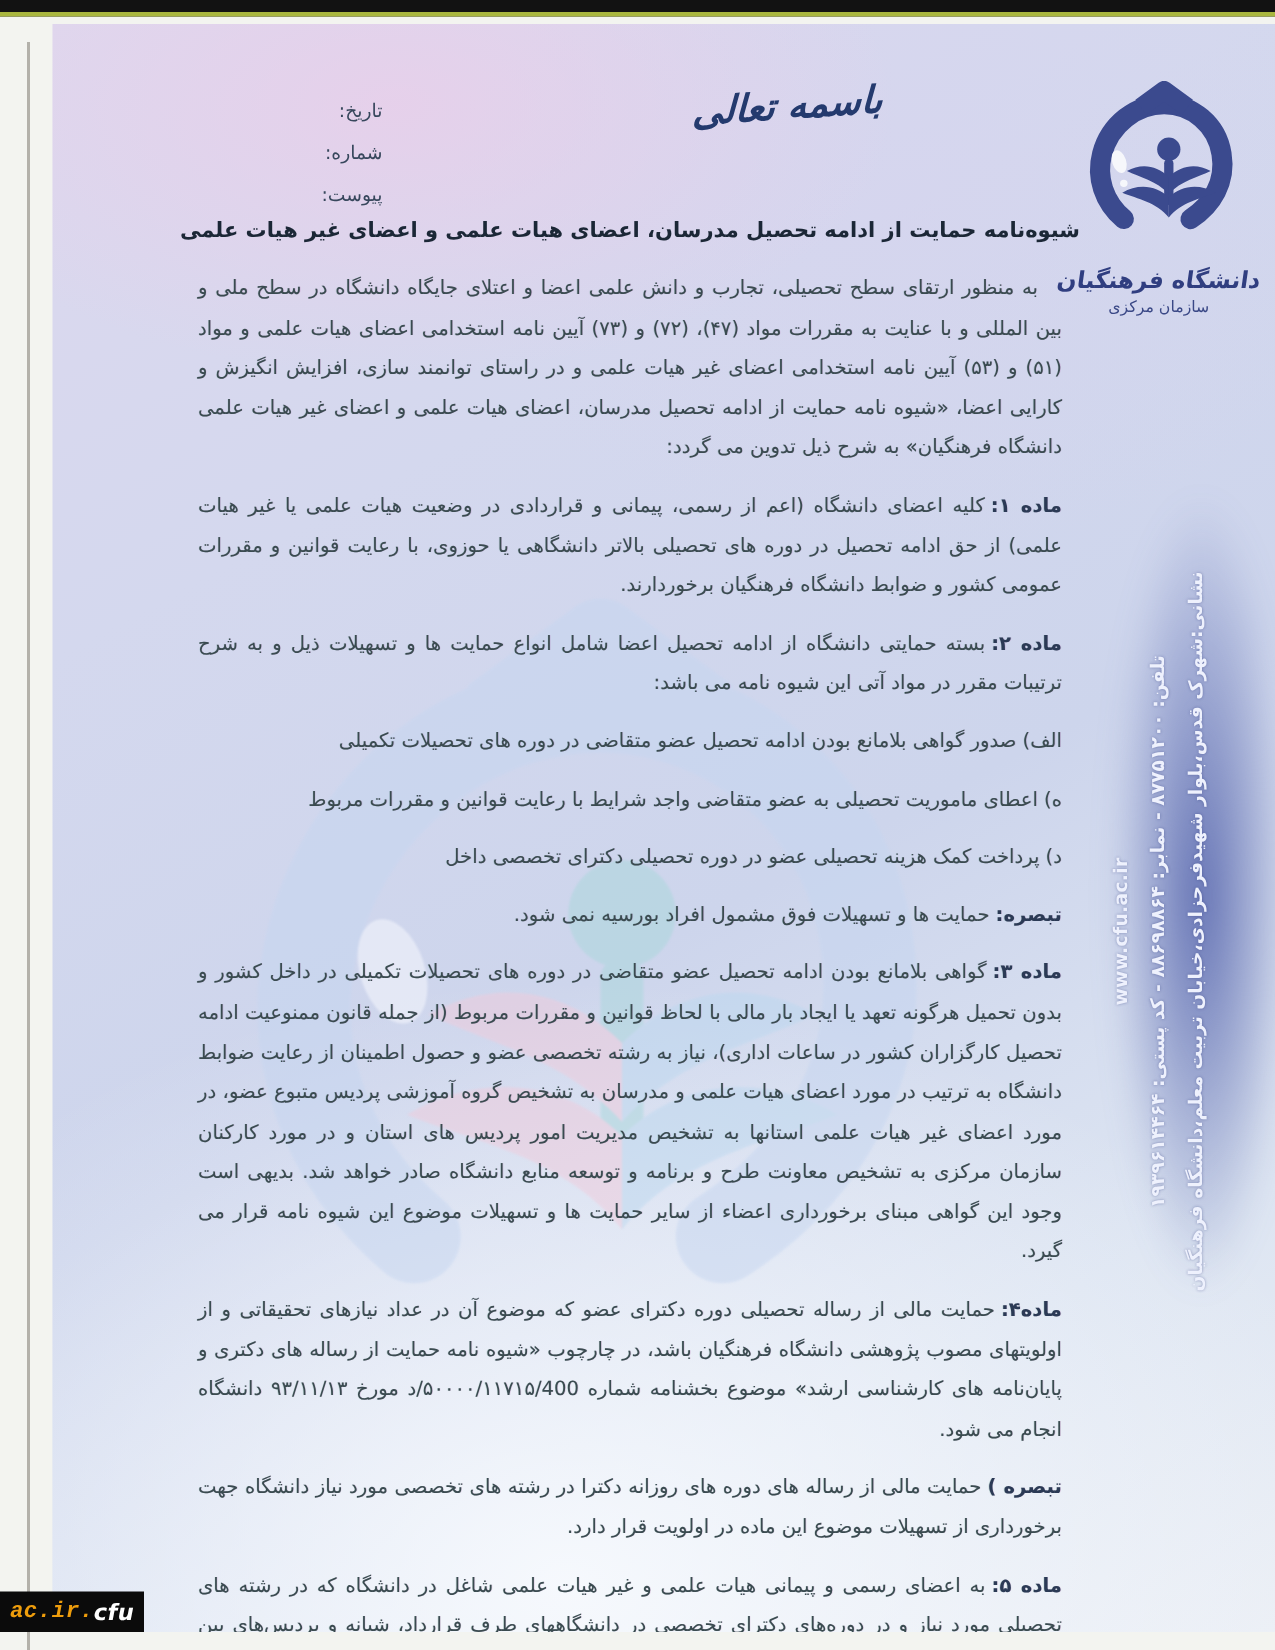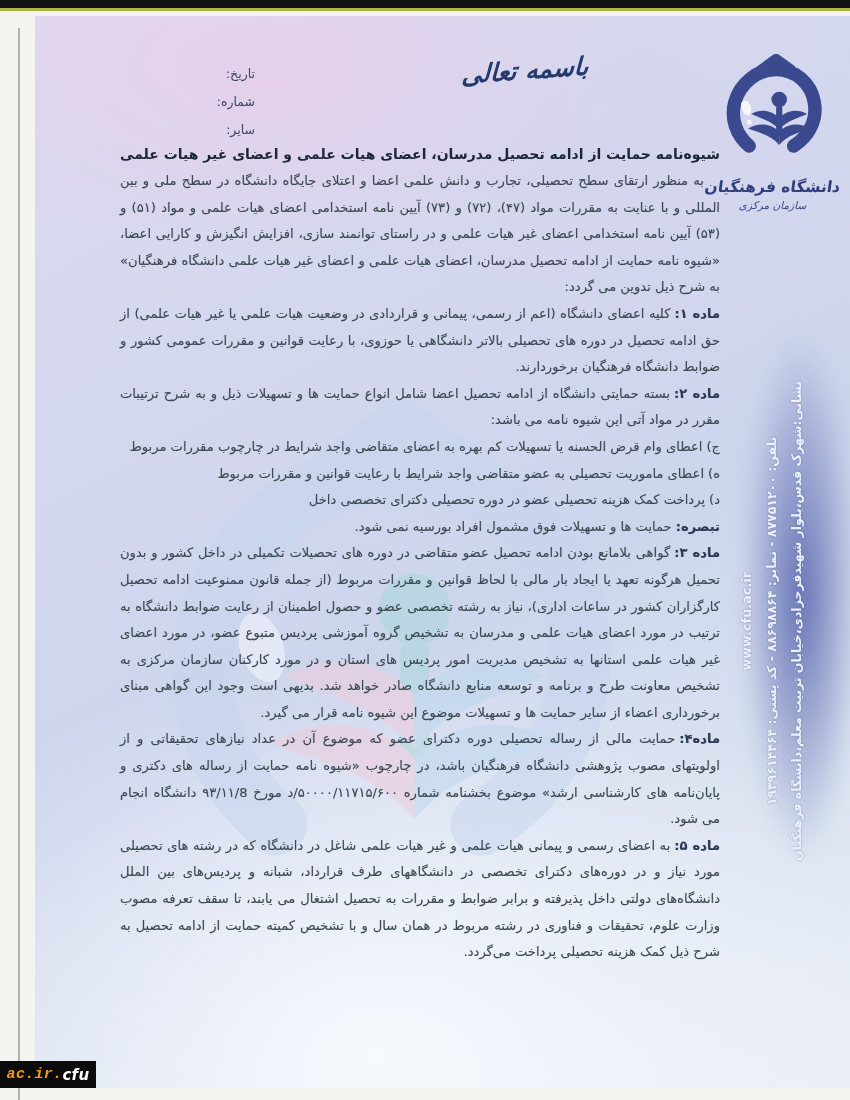--- a/index.html
+++ b/index.html
@@ -19,28 +19,28 @@
     filter:blur(10px);}
   
   .meta{position:absolute;right:595px;top:44px;width:70px;text-align:right;
     font-size:12.5px;color:#37475c;line-height:28px;}
   .bismillah{position:absolute;left:390px;top:40px;width:200px;text-align:center;
     font-size:25px;font-weight:bold;font-style:italic;color:#243a6e;
     transform:rotate(-4deg) skewX(-6deg);}
   .logo{position:absolute;left:665px;top:38px;width:145px;text-align:center;color:#303e80;}
   .logo svg{width:108px;height:122px;display:block;margin:0 auto;}
   .logo .uni{font-size:15.5px;font-weight:bold;transform:skewX(-8deg);margin-top:2px;}
-  .logo .org{font-size:10.5px;font-style:italic;margin-top:3px;color:#3a4886;}
+  .logo .org{font-size:10.5px;margin-top:3px;color:#3a4886;}
   
   .doc-title{position:absolute;right:130px;top:130px;width:600px;text-align:right;
     font-size:14px;font-weight:bold;color:#1b2736;}
   .doc-body{position:absolute;right:130px;top:152px;width:600px;
     font-size:13.1px;line-height:26.6px;color:#3a4b50;text-align:justify;
     text-shadow:.4px 0 0 rgba(150,50,140,.18),-.4px 0 0 rgba(40,130,90,.18);}
-  .doc-body p{margin:0;}
+  .doc-body p{margin:12px;}
   .doc-body p.indent{text-indent:16px;}
   .lead{margin-left:4px;}
   .lead.bold{font-weight:bold;color:#2b3a55;}
   
   .watermark{position:absolute;left:112px;top:382px;width:478px;height:566px;
     opacity:.5;filter:blur(.6px);pointer-events:none;}
   
   .side-info{position:absolute;left:368px;top:564px;width:744px;height:82px;
     transform:rotate(-90deg);transform-origin:center center;
     direction:rtl;text-align:center;font-size:12.5px;font-weight:bold;
@@ -70,21 +70,21 @@
     <rect x="53" y="50" width="6" height="30" rx="3" fill="#a9d7db"></rect>
     <path d="M56 62 C48 54 38 53 29 58 C37 62 48 64 56 73 Z" fill="#f0cbdb"></path>
     <path d="M56 62 C64 54 74 53 83 58 C75 62 64 64 56 73 Z" fill="#bcd8ef"></path>
     <path d="M56 75 C48 67 36 66 26 72 C36 76 48 78 56 88 Z" fill="#f0cbdb"></path>
     <path d="M56 75 C64 67 76 66 86 72 C76 76 64 78 56 88 Z" fill="#bcd8ef"></path>
   </svg>
 
   <div class="meta">
     <div>تاریخ:</div>
     <div>شماره:</div>
-    <div>سایر:</div>
+    <div>پیوست:</div>
   </div>
 
   <div class="bismillah">باسمه تعالی</div>
 
   <div class="logo">
     <svg viewBox="0 0 100 118">
       <path d="M27 89 C14 78 9 62 13 47 C18 28 35 15 53 15 C71 15 87 28 90 47 C93 65 84 80 70 89" fill="none" stroke="#3b4a8e" stroke-width="13" stroke-linecap="round"></path>
       <path d="M38 17 L53 6 L68 17" fill="none" stroke="#3b4a8e" stroke-width="12" stroke-linejoin="round"></path>
       <ellipse cx="24" cy="52" rx="4.5" ry="7.5" fill="#f6f7fb" transform="rotate(-18 24 52)"></ellipse>
       <circle cx="27" cy="66" r="2.4" fill="#f6f7fb"></circle>
@@ -98,26 +98,27 @@
     <div class="uni">دانشگاه فرهنگیان</div>
     <div class="org">سازمان مرکزی</div>
   </div>
 
   <div class="doc-title">شیوه‌نامه حمایت از ادامه تحصیل مدرسان، اعضای هیات علمی و اعضای غیر هیات علمی</div>
 
   <div class="doc-body">
     <p class="indent"><span>به منظور ارتقای سطح تحصیلی، تجارب و دانش علمی اعضا و اعتلای جایگاه دانشگاه در سطح ملی و بین المللی و با عنایت به مقررات مواد (۴۷)، (۷۲) و (۷۳) آیین نامه استخدامی اعضای هیات علمی و مواد (۵۱) و (۵۳) آیین نامه استخدامی اعضای غیر هیات علمی و در راستای توانمند سازی، افزایش انگیزش و کارایی اعضا، «شیوه نامه حمایت از ادامه تحصیل مدرسان، اعضای هیات علمی و اعضای غیر هیات علمی دانشگاه فرهنگیان» به شرح ذیل تدوین می گردد:</span></p>
     <p><span class="lead bold">ماده ۱:</span><span>کلیه اعضای دانشگاه (اعم از رسمی، پیمانی و قراردادی در وضعیت هیات علمی یا غیر هیات علمی) از حق ادامه تحصیل در دوره های تحصیلی بالاتر دانشگاهی یا حوزوی، با رعایت قوانین و مقررات عمومی کشور و ضوابط دانشگاه فرهنگیان برخوردارند.</span></p>
     <p><span class="lead bold">ماده ۲:</span><span>بسته حمایتی دانشگاه از ادامه تحصیل اعضا شامل انواع حمایت ها و تسهیلات ذیل و به شرح ترتیبات مقرر در مواد آتی این شیوه نامه می باشد:</span></p>
-    <p><span class="lead">ج)</span><span>اعطای وام قرض الحسنه یا تسهیلات کم بهره به اعضای متقاضی واجد شرایط در چارچوب مقررات مربوط</span></p>
+    <p><span class="lead">الف)</span><span>صدور گواهی بلامانع بودن ادامه تحصیل عضو متقاضی در دوره های تحصیلات تکمیلی</span></p>
     <p><span class="lead">ه)</span><span>اعطای ماموریت تحصیلی به عضو متقاضی واجد شرایط با رعایت قوانین و مقررات مربوط</span></p>
     <p><span class="lead">د)</span><span>پرداخت کمک هزینه تحصیلی عضو در دوره تحصیلی دکترای تخصصی داخل</span></p>
     <p><span class="lead bold">تبصره:</span><span>حمایت ها و تسهیلات فوق مشمول افراد بورسیه نمی شود.</span></p>
     <p><span class="lead bold">ماده ۳:</span><span>گواهی بلامانع بودن ادامه تحصیل عضو متقاضی در دوره های تحصیلات تکمیلی در داخل کشور و بدون تحمیل هرگونه تعهد یا ایجاد بار مالی با لحاظ قوانین و مقررات مربوط (از جمله قانون ممنوعیت ادامه تحصیل کارگزاران کشور در ساعات اداری)، نیاز به رشته تخصصی عضو و حصول اطمینان از رعایت ضوابط دانشگاه به ترتیب در مورد اعضای هیات علمی و مدرسان به تشخیص گروه آموزشی پردیس متبوع عضو، در مورد اعضای غیر هیات علمی استانها به تشخیص مدیریت امور پردیس های استان و در مورد کارکنان سازمان مرکزی به تشخیص معاونت طرح و برنامه و توسعه منابع دانشگاه صادر خواهد شد. بدیهی است وجود این گواهی مبنای برخورداری اعضاء از سایر حمایت ها و تسهیلات موضوع این شیوه نامه قرار می گیرد.</span></p>
-    <p><span class="lead bold">ماده۴:</span><span>حمایت مالی از رساله تحصیلی دوره دکترای عضو که موضوع آن در عداد نیازهای تحقیقاتی و از اولویتهای مصوب پژوهشی دانشگاه فرهنگیان باشد، در چارچوب «شیوه نامه حمایت از رساله های دکتری و پایان‌نامه های کارشناسی ارشد» موضوع بخشنامه شماره ۵۰۰۰۰/۱۱۷۱۵/۶۰۰/د مورخ ۹۳/۱۱/8 دانشگاه انجام می شود.</span></p>
+    <p><span class="lead bold">ماده۴:</span><span>حمایت مالی از رساله تحصیلی دوره دکترای عضو که موضوع آن در عداد نیازهای تحقیقاتی و از اولویتهای مصوب پژوهشی دانشگاه فرهنگیان باشد، در چارچوب «شیوه نامه حمایت از رساله های دکتری و پایان‌نامه های کارشناسی ارشد» موضوع بخشنامه شماره ۵۰۰۰۰/۱۱۷۱۵/400/د مورخ ۹۳/۱۱/۱۳ دانشگاه انجام می شود.</span></p>
+    <p><span class="lead bold">تبصره )</span><span>حمایت مالی از رساله های دوره های روزانه دکترا در رشته های تخصصی مورد نیاز دانشگاه جهت برخورداری از تسهیلات موضوع این ماده در اولویت قرار دارد.</span></p>
     <p><span class="lead bold">ماده ۵:</span><span>به اعضای رسمی و پیمانی هیات علمی و غیر هیات علمی شاغل در دانشگاه که در رشته های تحصیلی مورد نیاز و در دوره‌های دکترای تخصصی در دانشگاههای طرف قرارداد، شبانه و پردیس‌های بین الملل دانشگاه‌های دولتی داخل پذیرفته و برابر ضوابط و مقررات به تحصیل اشتغال می یابند، تا سقف تعرفه مصوب وزارت علوم، تحقیقات و فناوری در رشته مربوط در همان سال و با تشخیص کمیته حمایت از ادامه تحصیل به شرح ذیل کمک هزینه تحصیلی پرداخت می‌گردد.</span></p>
 
   </div>
 
   <div class="side-info">
     <div>www.cfu.ac.ir</div>
     <div>تلفن: ۸۷۷۵۱۲۰۰ - نمابر: ۸۸۶۹۸۸۶۴ - کد پستی: ۱۹۳۹۶۱۴۴۶۴</div>
     <div>نشانی:شهرک قدس،بلوار شهیدفرحزادی،خیابان تربیت معلم،دانشگاه فرهنگیان</div>
   </div>
 </div>

